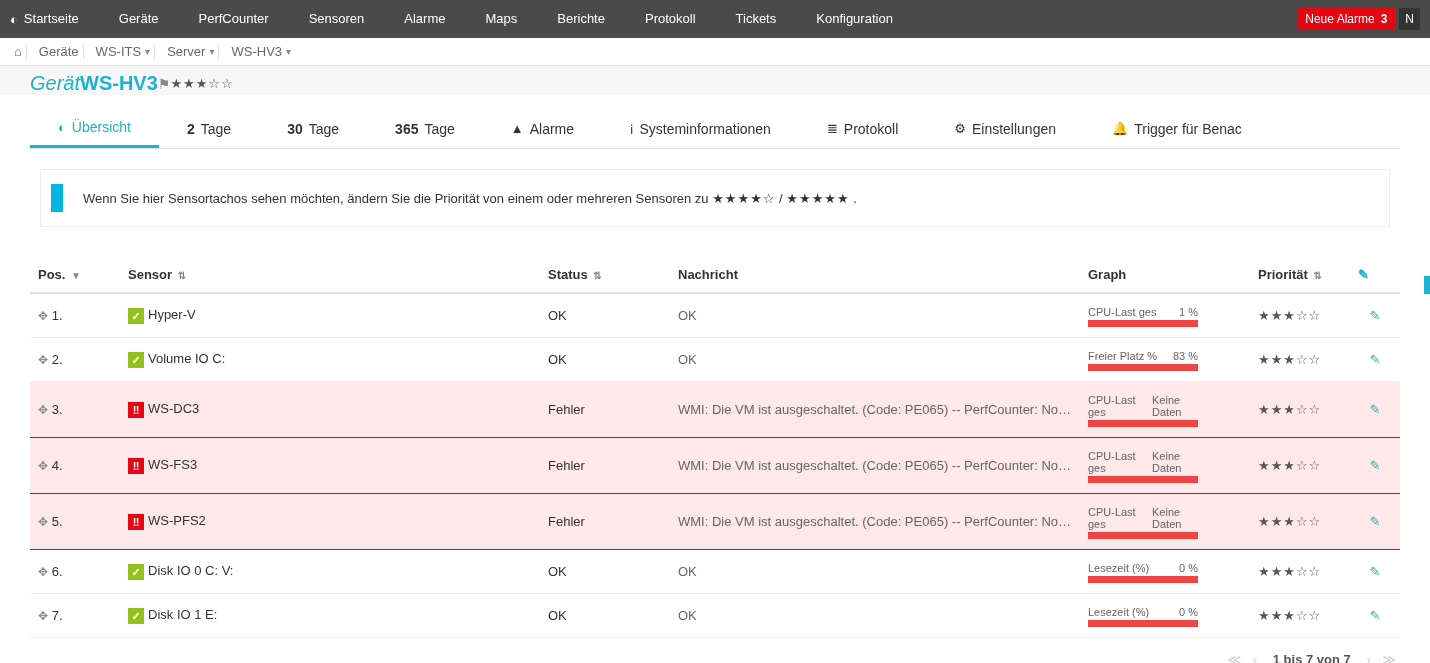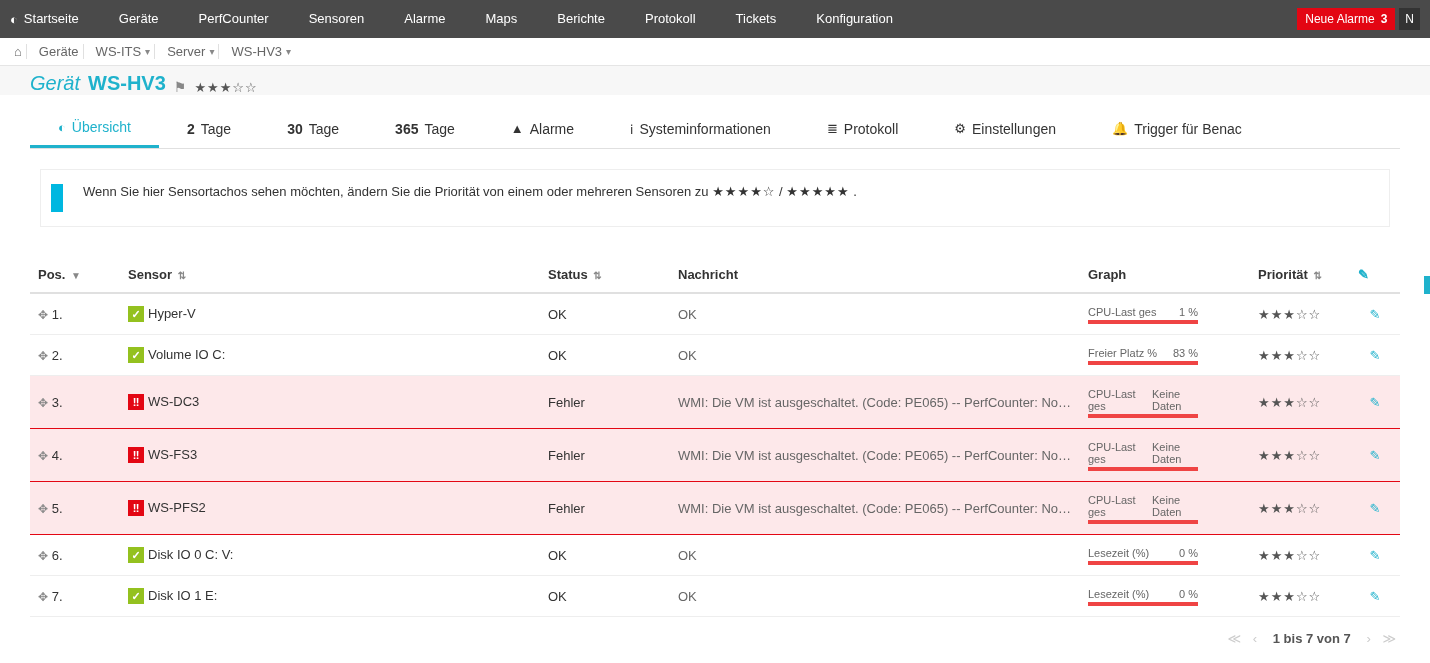--- a/index.html
+++ b/index.html
@@ -13,50 +13,50 @@
   .alarm-badge { background: #e30613; color: #fff; padding: 4px 8px; margin-right: 4px; display: flex; align-items: center; gap: 6px; font-size: 12px; margin-left: 21px; }
   .alarm-badge .count { font-weight: bold; }
   .topnav .extra-btn { background: #333; color:#fff; padding: 4px 6px; font-size:12px; }
 
   .breadcrumb-bar { background:#fff; border-bottom:1px solid #e5e5e5; padding: 6px 10px; display:flex; align-items:center; gap:8px; font-size:13px; color:#666; }
   .breadcrumb-bar .crumb { display:flex; align-items:center; gap:4px; padding:0 4px; border-right:1px solid #e0e0e0; }
   .breadcrumb-bar .crumb:last-child { border-right:none; }
   .caret-down { font-size:10px; color:#888; }
 
   .page-title-wrap { padding: 6px 30px 0 30px; background:#f7f7f7; }
-  .page-title { display:flex; align-items:flex-end; gap:8px; }
+  .page-title { display:flex; align-items:center; }
   .page-title .prefix { color:#1fb2cc; font-style:italic; font-size:20px; }
   .page-title .name { color:#1fb2cc; font-weight:bold; font-size:20px; }
   .page-title .flag-icon { color:#888; font-size:14px; }
   .page-title .stars { color:#555; font-size:13px; letter-spacing:1px; }
 
   .tabs { display:flex; align-items:center; gap:0; margin:14px 30px 0 30px; border-bottom:1px solid #e0e0e0; background:#fff; font-size:14px; overflow:hidden; }
   .tab { padding:10px 28px; cursor:pointer; color:#333; white-space:nowrap; display:flex; align-items:center; gap:6px; }
   .tab.active { color:#1fb2cc; border-bottom:3px solid #1fb2cc; font-weight:500; }
   .tab .num { font-weight:bold; }
   .tab-icon { font-size:13px; }
 
-  .hint-box { margin:20px 40px 30px 40px; background:#fff; border:1px solid #eee; display:flex; padding:14px 0 14px 0; }
+  .hint-box { margin:20px 40px 30px 40px; background:#fff; border:1px solid #eee; display:flex; align-items:center; padding:14px 0 14px 0; }
   .hint-box .bluebar { width:12px; height:28px; background:#00b7e0; margin:0 20px 0 10px; }
   .hint-box .stars-inline { letter-spacing:1px; }
 
   .content { margin: 0 30px; }
   
   .right-handle { position:fixed; right:0; top:276px; width:6px; height:18px; background:#1fb2cc; }
 
   table.sensor-table { width:100%; border-collapse:collapse; table-layout:fixed; }
   table.sensor-table th { text-align:left; font-weight:bold; padding:10px 8px; font-size:13px; border-bottom:2px solid #e0e0e0; color:#333; }
   table.sensor-table td { padding:10px 8px; border-bottom:1px solid #eee; vertical-align:middle; font-size:13px; }
   tr.row-error td { background:#fde8ea; border-bottom:1px solid #e30613; }
   .sort-caret { font-size:10px; color:#888; margin-left:2px; }
   .drag-handle { color:#888; font-size:12px; }
   .status-icon-ok { display:inline-block; width:16px; height:16px; background:#94c11f; color:#fff; text-align:center; line-height:16px; font-size:11px; font-weight:bold; margin-right:4px; vertical-align:middle; }
   .status-icon-err { display:inline-block; width:16px; height:16px; background:#e30613; color:#fff; text-align:center; line-height:16px; font-size:11px; font-weight:bold; margin-right:4px; vertical-align:middle; }
   .msg-cell { color:#666; white-space:nowrap; overflow:hidden; text-overflow:ellipsis; max-width:380px; }
-  .graph-mini { display:flex; justify-content:space-between; align-items:center; font-size:11px; color:#666; border-bottom:4px solid #ef4444; padding:2px 0; width:110px;gap:12px; }
+  .graph-mini { display:flex; justify-content:space-between; align-items:center; font-size:11px; color:#666; border-bottom:7px solid #ef4444; padding:2px 0; width:110px;gap:12px; }
   .stars-cell { color:#555; letter-spacing:1px; }
   .edit-icon { color:#1fb2cc; cursor:pointer; }
   .th-edit { text-align:center; }
 
   .pager { text-align:right; padding:14px 0; color:#888; font-size:13px; }
   .pager .pg-btn { color:#ccc; padding:0 4px; }
   .pager .pg-text { color:#555; font-weight:600; padding:0 8px; }
 </style>
 </head>
 <body>

